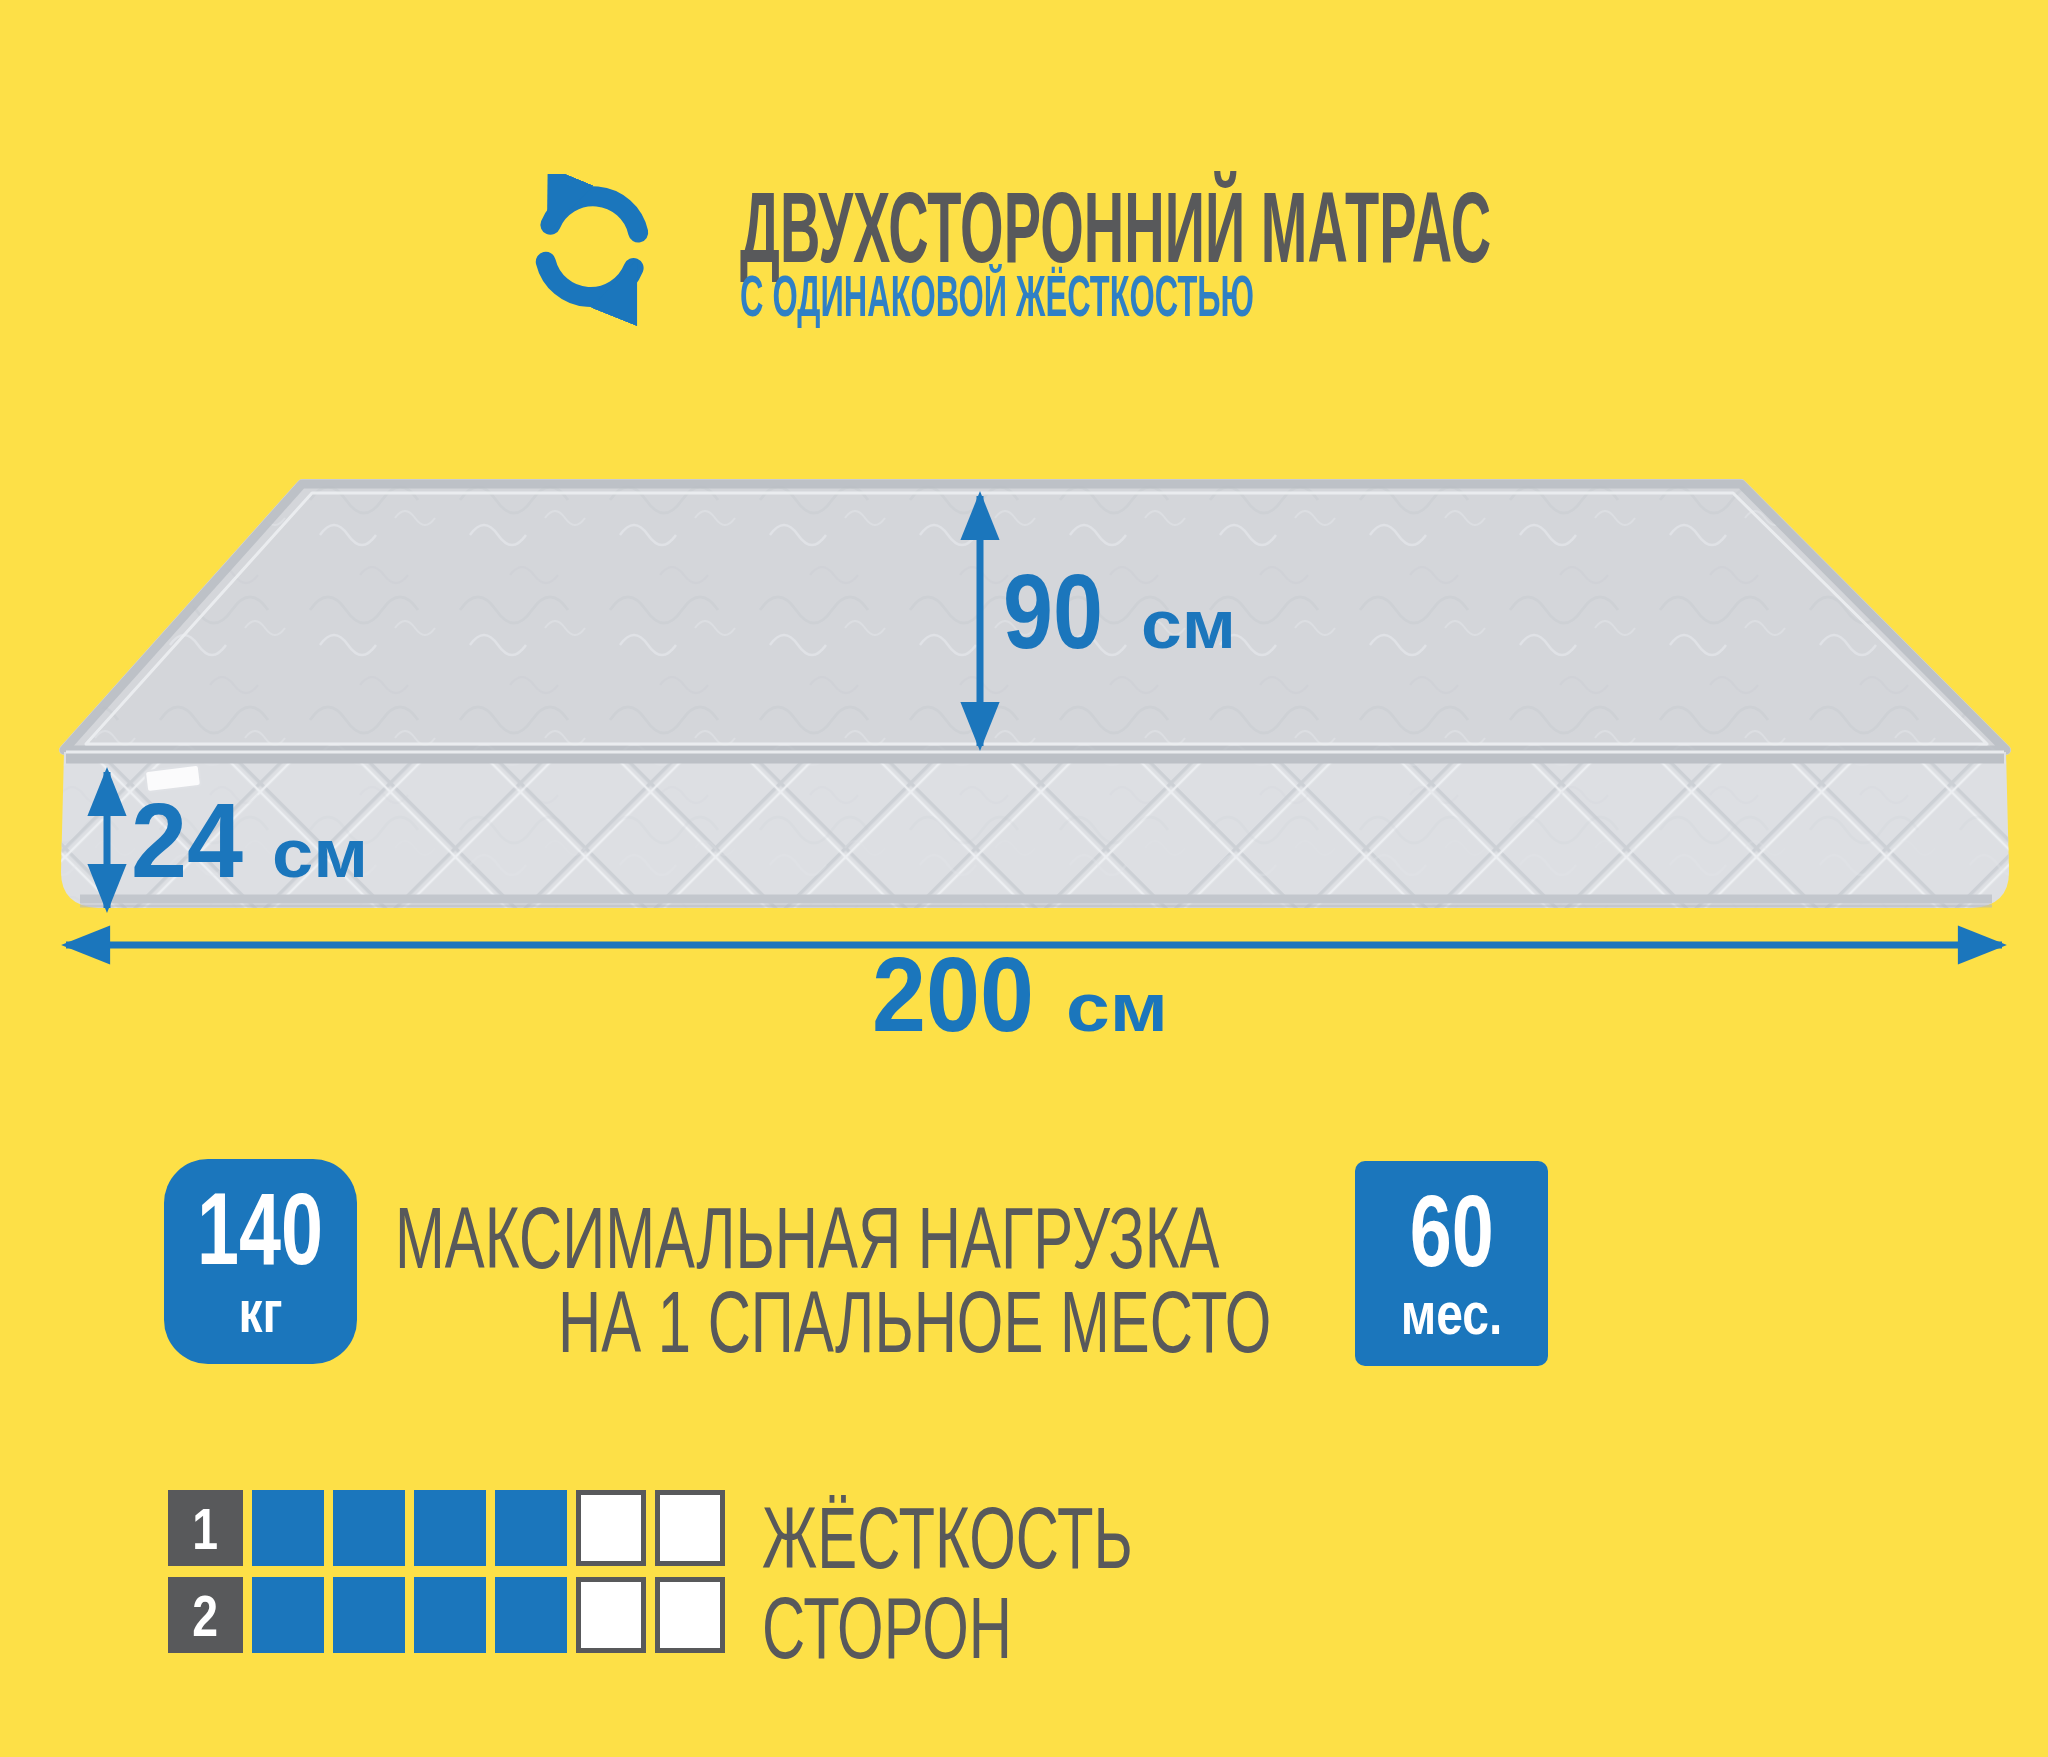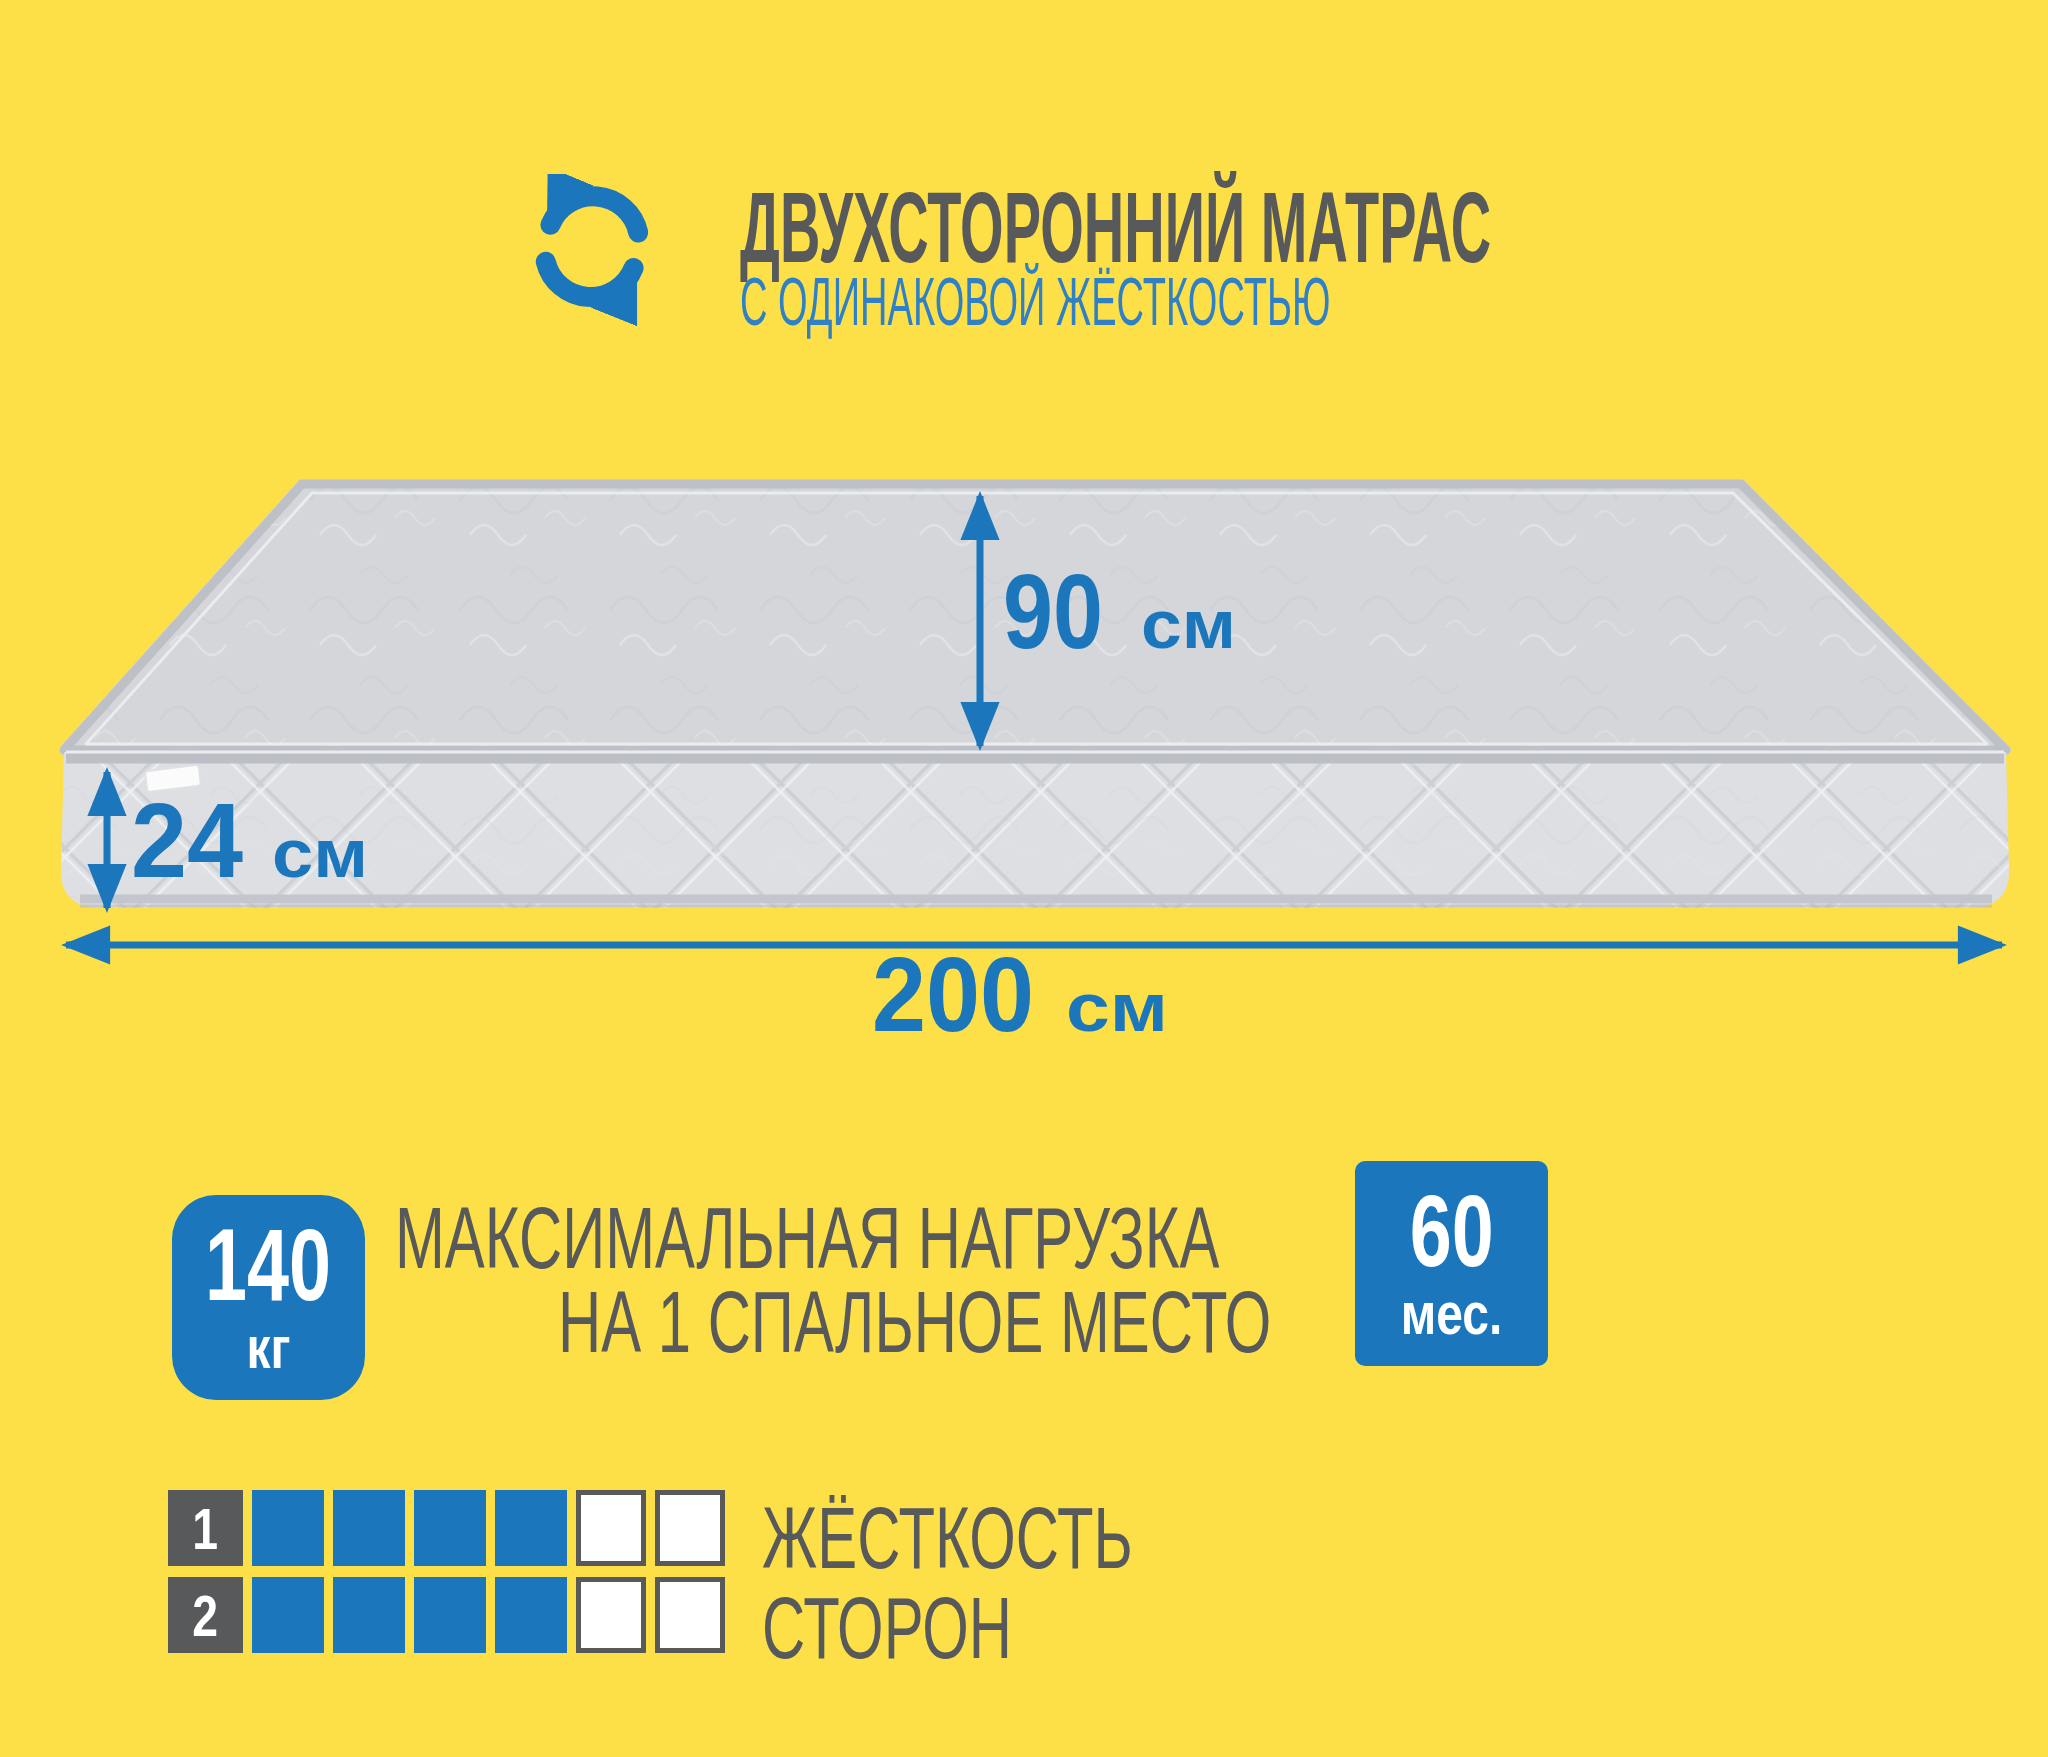--- a/index.html
+++ b/index.html
@@ -5,21 +5,21 @@
   html,body{margin:0;padding:0;background:#ffffff;}
   .canvas{position:relative;width:2048px;height:1757px;background:#fde047;overflow:hidden;
           font-family:"Liberation Sans",sans-serif;}
   .abs{position:absolute;}
   .cond{display:inline-block;transform-origin:0 0;white-space:nowrap;}
 
   
   .title{left:740px;top:172px;font-size:100px;font-weight:bold;color:var(--text-gray);
          line-height:1.1;}
   .title .cond{transform:scaleX(0.56);}
-  .subtitle{left:740px;top:264px;font-size:68px;font-weight:normal;color:var(--subtitle-blue);
+  .subtitle{left:740px;top:264px;font-size:58px;font-weight:bold;color:var(--subtitle-blue);
             line-height:1.1;}
   .subtitle .cond{transform:scaleX(0.56);}
   .rot-icon{left:508px;top:174px;width:168px;height:154px;}
   .rot-icon .arc{fill:none;stroke:var(--blue);stroke-width:13;stroke-linecap:round;}
 
   
   .scene{left:0;top:0;width:2048px;height:1757px;pointer-events:none;}
   .mat-top{fill:var(--mattress-top);stroke:var(--mattress-top);stroke-width:10;stroke-linejoin:round;}
   .mat-top-edge{fill:none;stroke:var(--piping);stroke-width:9;stroke-linejoin:round;opacity:.85;}
   .mat-top-hl{fill:none;stroke:#eceef1;stroke-width:3;stroke-linejoin:round;opacity:.9;}
@@ -114,21 +114,21 @@
 
     <line class="dim-line" x1="107" y1="772" x2="107" y2="908" marker-start="url(#ah)" marker-end="url(#ah)"></line>
     <text class="dim big" x="131" y="877" textLength="112" lengthAdjust="spacingAndGlyphs">24</text>
     <text class="dim small" x="272" y="877" textLength="96" lengthAdjust="spacingAndGlyphs">см</text>
 
     <line class="dim-line" x1="66" y1="945" x2="2002" y2="945" marker-start="url(#ah)" marker-end="url(#ah)"></line>
     <text class="dim big" x="872" y="1031" textLength="162" lengthAdjust="spacingAndGlyphs">200</text>
     <text class="dim small" x="1066" y="1031" textLength="102" lengthAdjust="spacingAndGlyphs">см</text>
   </svg>
 
-  <div class="abs badge" style="left:172px;top:1159px;margin-top:36px;">
+  <div class="abs badge" style="left:164px;top:1159px;">
     <div class="val">140</div>
     <div class="unit">кг</div>
   </div>
   <div class="abs badge-label" style="left:395px;top:1196px;text-align:right;">
     <div><span class="cond">МАКСИМАЛЬНАЯ НАГРУЗКА</span></div>
     <div><span class="cond">НА 1 СПАЛЬНОЕ МЕСТО</span></div>
   </div>
 
   <div class="abs badge" style="left:1355px;top:1161px;border-radius:10px;">
     <div class="val">60</div>

